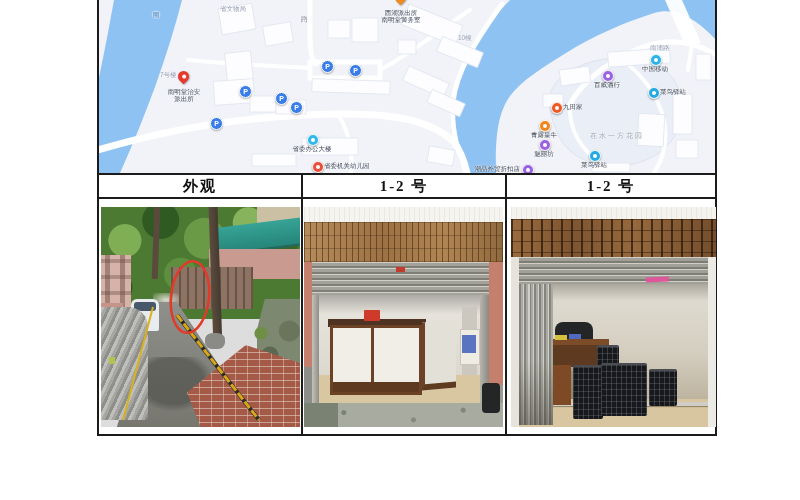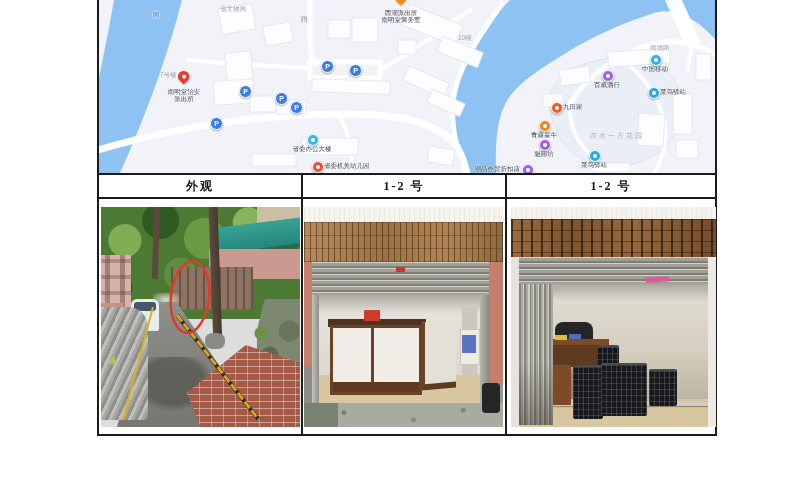--- a/index.html
+++ b/index.html
@@ -11,21 +11,21 @@
   .vline,.hline{position:absolute;background:#1b1b1b;}
   #v-left  {left:97px;top:0;width:2px;height:436px;}
   #v-right {left:715px;top:0;width:2px;height:436px;}
   #v-mid1  {left:301px;top:173px;width:2px;height:263px;}
   #v-mid2  {left:505px;top:173px;width:2px;height:263px;}
   #h-1{left:97px;top:173px;width:620px;height:2px;}
   #h-2{left:97px;top:197px;width:620px;height:2px;}
   #h-3{left:97px;top:434px;width:620px;height:2px;}
 
   .hcell{position:absolute;top:175px;height:22px;display:flex;align-items:center;justify-content:center;
-         font-family:"Liberation Serif",serif;font-weight:bold;font-size:12px;color:#111;letter-spacing:2px;}
+         font-family:"Liberation Serif",serif;font-weight:bold;font-size:15px;color:#111;letter-spacing:2px;}
   #hc1{left:99px;width:202px;}
   #hc2{left:303px;width:202px;}
   #hc3{left:507px;width:208px;}
 
   
   #map-layer{position:absolute;left:98px;top:0;width:618px;height:173px;overflow:hidden;background:#f1f3f8;}
   .mlabel{position:absolute;font-size:6.5px;line-height:1.1;color:#4a5364;white-space:nowrap;
           text-shadow:0 0 2px #fff,0 0 2px #fff;}
   .mlabel.dim{color:#98a0b2;}
   .mlabel.water{color:#6f9fd0;}

